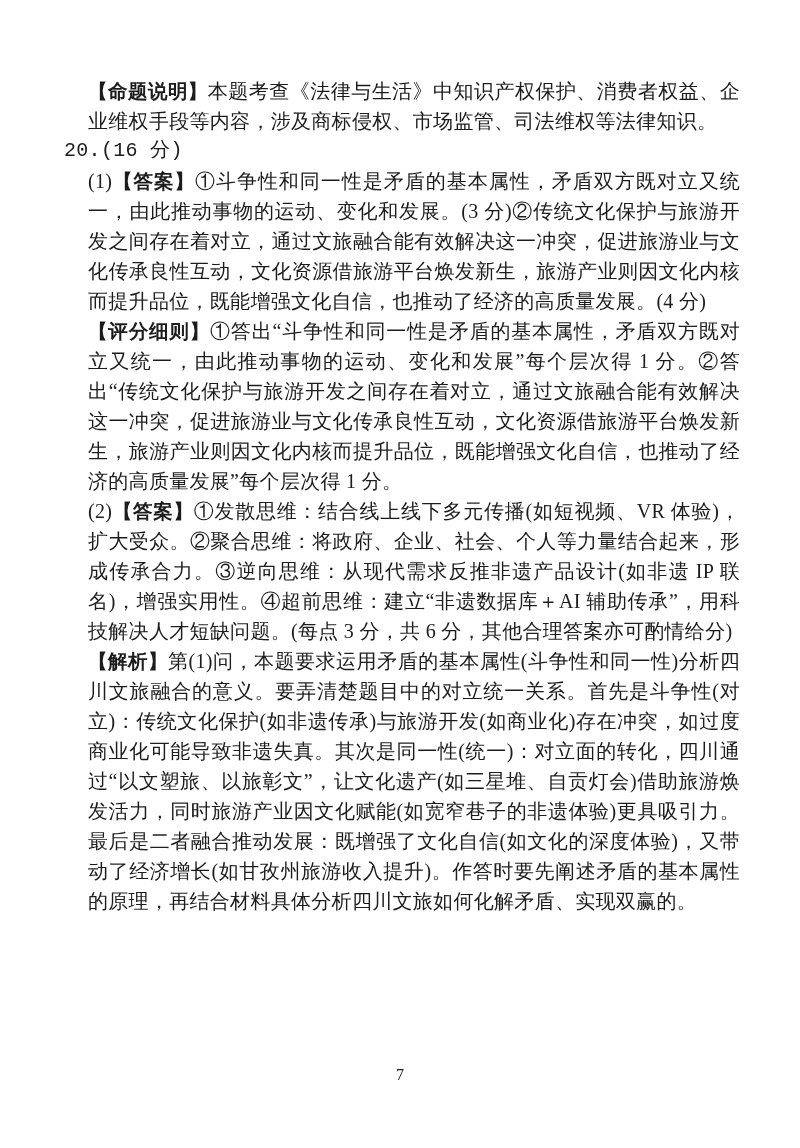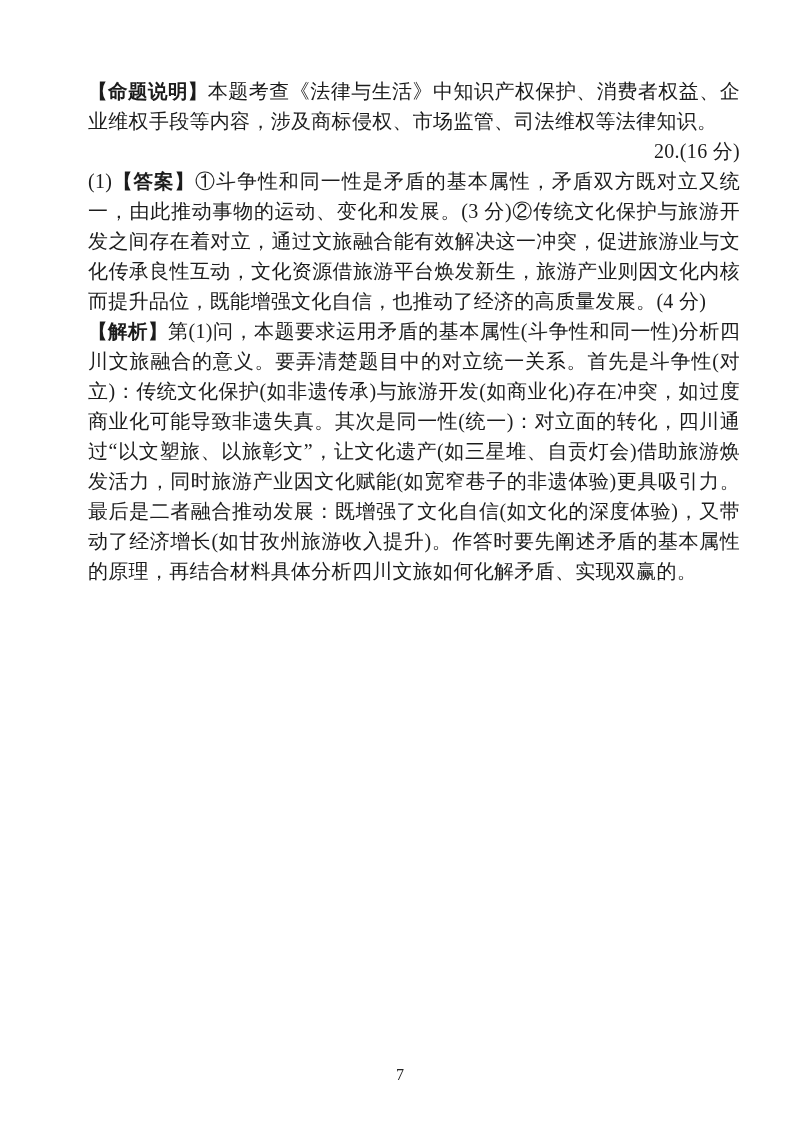--- a/index.html
+++ b/index.html
@@ -25,21 +25,22 @@
   .para {
     margin: 0;
     font-size: 20px;
     line-height: 30px;
     text-align: justify;
     letter-spacing: 0.3px;
     word-break: break-all;
   }
   .para.hang {
     margin-left: -24px;
-    text-align: right;
+    text-align: left;
+    font-family: Liberation Mono, monospace;
   }
   .seg-bold {
     font-weight: 700;
     font-family: "Liberation Sans", "DejaVu Sans", sans-serif;
     font-size: 19.5px;
   }
   .page-footer {
     position: absolute;
     top: 1066px;
     left: 0;
@@ -51,16 +52,18 @@
   }
 </style>
 </head>
 <body>
 
 <div class="sheet">
   <div class="doc">
       <p class="para"><span class="seg-bold">【命题说明】</span><span>本题考查《法律与生活》中知识产权保护、消费者权益、企业维权手段等内容，涉及商标侵权、市场监管、司法维权等法律知识。</span></p>
       <p class="para hang"><span>20.(16 分)</span></p>
       <p class="para"><span>(1)</span><span class="seg-bold">【答案】</span><span>①斗争性和同一性是矛盾的基本属性，矛盾双方既对立又统一，由此推动事物的运动、变化和发展。(3 分)②传统文化保护与旅游开发之间存在着对立，通过文旅融合能有效解决这一冲突，促进旅游业与文化传承良性互动，文化资源借旅游平台焕发新生，旅游产业则因文化内核而提升品位，既能增强文化自信，也推动了经济的高质量发展。(4 分)</span></p>
+      <p class="para"><span class="seg-bold">【评分细则】</span><span>①答出“斗争性和同一性是矛盾的基本属性，矛盾双方既对立又统一，由此推动事物的运动、变化和发展”每个层次得 1 分。②答出“传统文化保护与旅游开发之间存在着对立，通过文旅融合能有效解决这一冲突，促进旅游业与文化传承良性互动，文化资源借旅游平台焕发新生，旅游产业则因文化内核而提升品位，既能增强文化自信，也推动了经济的高质量发展”每个层次得 1 分。</span></p>
+      <p class="para"><span>(2)</span><span class="seg-bold">【答案】</span><span>①发散思维：结合线上线下多元传播(如短视频、VR 体验)，扩大受众。②聚合思维：将政府、企业、社会、个人等力量结合起来，形成传承合力。③逆向思维：从现代需求反推非遗产品设计(如非遗 IP 联名)，增强实用性。④超前思维：建立“非遗数据库＋AI 辅助传承”，用科技解决人才短缺问题。(每点 3 分，共 6 分，其他合理答案亦可酌情给分)</span></p>
       <p class="para"><span class="seg-bold">【解析】</span><span>第(1)问，本题要求运用矛盾的基本属性(斗争性和同一性)分析四川文旅融合的意义。要弄清楚题目中的对立统一关系。首先是斗争性(对立)：传统文化保护(如非遗传承)与旅游开发(如商业化)存在冲突，如过度商业化可能导致非遗失真。其次是同一性(统一)：对立面的转化，四川通过“以文塑旅、以旅彰文”，让文化遗产(如三星堆、自贡灯会)借助旅游焕发活力，同时旅游产业因文化赋能(如宽窄巷子的非遗体验)更具吸引力。最后是二者融合推动发展：既增强了文化自信(如文化的深度体验)，又带动了经济增长(如甘孜州旅游收入提升)。作答时要先阐述矛盾的基本属性的原理，再结合材料具体分析四川文旅如何化解矛盾、实现双赢的。</span></p>
     </div>
   <div class="page-footer">7</div>
 </div>
 
 </body></html>

